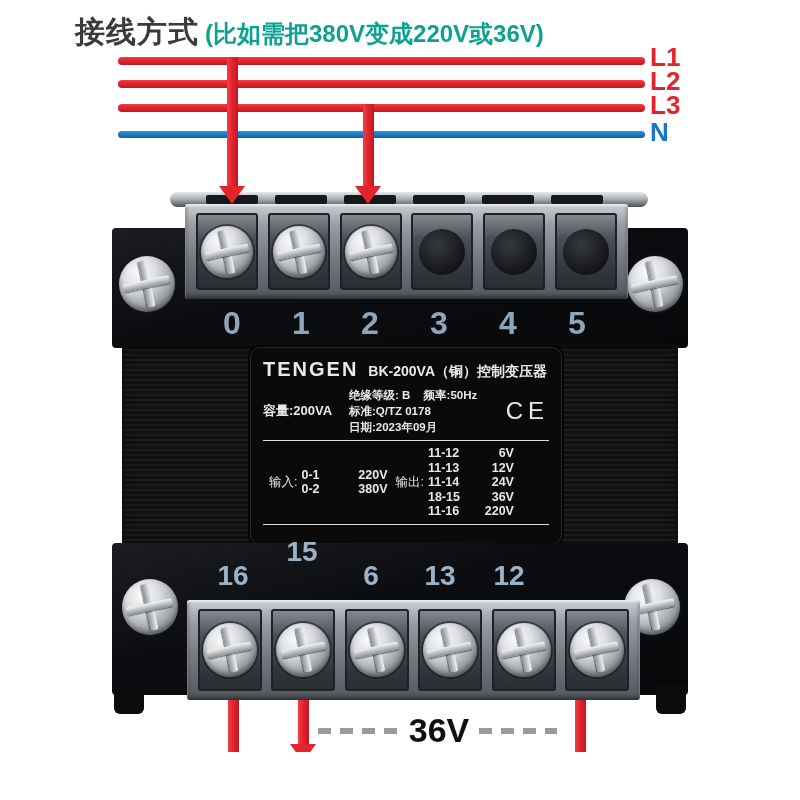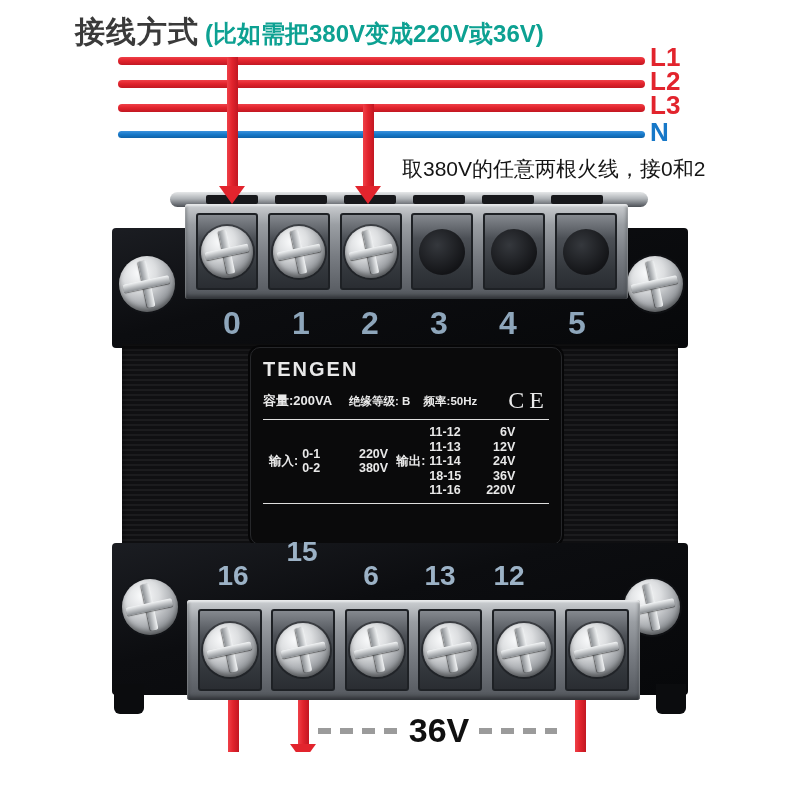--- a/index.html
+++ b/index.html
@@ -63,26 +63,26 @@
   .speclabel { position:absolute; left:250px; top:347px; width:312px; height:198px;
                background:#0a0a0b; border:1px solid #26272a; border-radius:10px;
                color:#e9e9e9; padding:10px 12px 6px 12px; box-shadow:0 0 0 2px #060607; }
   .lrow1 { display:flex; align-items:baseline; }
   .brand { font-size:20px; font-weight:700; letter-spacing:2px; }
   .model { font-size:14px; font-weight:700; margin-left:10px; white-space:nowrap; }
   .lrow2 { display:flex; margin-top:6px; align-items:center; }
   .cap-txt { font-size:13px; font-weight:700; width:86px; }
   .mid2 { flex:1; font-size:11.5px; font-weight:600; line-height:16px; }
   .mid2 span { margin-right:10px; white-space:nowrap; }
-  .ce { font-size:24px; font-weight:400; letter-spacing:5px; font-family:Liberation Serif, serif; }
+  .ce { font-size:24px; font-weight:400; letter-spacing:5px; font-family:Liberation Sans, sans-serif; }
   .speclabel hr { border:none; border-top:1.5px solid #dedede; margin:5px 0; }
   .lrow3 { display:flex; font-size:12.5px; font-weight:600; }
   .io-in { display:flex; align-items:center; margin-left:6px; }
   .io-out { display:flex; align-items:center; margin-left:8px; }
-  .io-t { font-weight:700; }
+  .io-t { font-weight:400; }
   .io-pairs { margin-left:4px; }
   .io-pairs div { display:flex; line-height:14.5px; }
   .io-pairs .p { width:46px; }
   .io-pairs .v { width:40px; text-align:right; }
   .company { text-align:center; font-size:16.5px; font-weight:800; letter-spacing:1.5px; margin-top:3px; white-space:nowrap; }
 
   
   .dash { position:absolute; height:6px;
           background:repeating-linear-gradient(90deg,#9b9b9b 0 13px,transparent 13px 22px); }
   .vout { position:absolute; font-weight:800; color:#101010; text-align:center; white-space:nowrap; }
@@ -105,21 +105,20 @@
   <span class="lline-label red" style="top:42px;">L1</span>
   <span class="lline-label red" style="top:66px;">L2</span>
   <span class="lline-label red" style="top:90px;">L3</span>
   <span class="lline-label blue" style="top:117px;">N</span>
 
   <div class="vwire" style="left:227px; top:57px; height:130px;"></div>
   <div class="ahead" style="left:219px; top:186px;"></div>
   <div class="vwire" style="left:363px; top:104px; height:83px;"></div>
   <div class="ahead" style="left:355px; top:186px;"></div>
 
-  <div class="note">取380V的任意两根火线，接0和2</div>
 
   <div class="cap">
     <span class="slot" style="left:36px;"></span>
     <span class="slot" style="left:105px;"></span>
     <span class="slot" style="left:174px;"></span>
     <span class="slot" style="left:243px;"></span>
     <span class="slot" style="left:312px;"></span>
     <span class="slot" style="left:381px;"></span>
   </div>
 
@@ -168,28 +167,33 @@
   <span class="tnum top" style="left:338px; top:305px;">2</span>
   <span class="tnum top" style="left:407px; top:305px;">3</span>
   <span class="tnum top" style="left:476px; top:305px;">4</span>
   <span class="tnum top" style="left:545px; top:305px;">5</span>
 
   <div class="midbody"></div>
 
   <div class="speclabel">
     <div class="lrow1">
       <span class="brand">TENGEN</span>
+      <span class="model">BK-200VA（铜）控制变压器</span>
     </div>
     <div class="lrow2">
       <span class="cap-txt">容量:200VA</span>
       <div class="mid2">
         <div>
           <span>绝缘等级: B</span>
           <span>频率:50Hz</span>
         </div>
+        <div>
+          <span>标准:Q/TZ 0178</span>
+          <span>日期:2023年09月</span>
+        </div>
       </div>
       <span class="ce">CE</span>
     </div>
     <hr>
     <div class="lrow3">
       <div class="io-in">
         <span class="io-t">输入:</span>
         <div class="io-pairs">
           <div>
               <span class="p">0-1</span>

